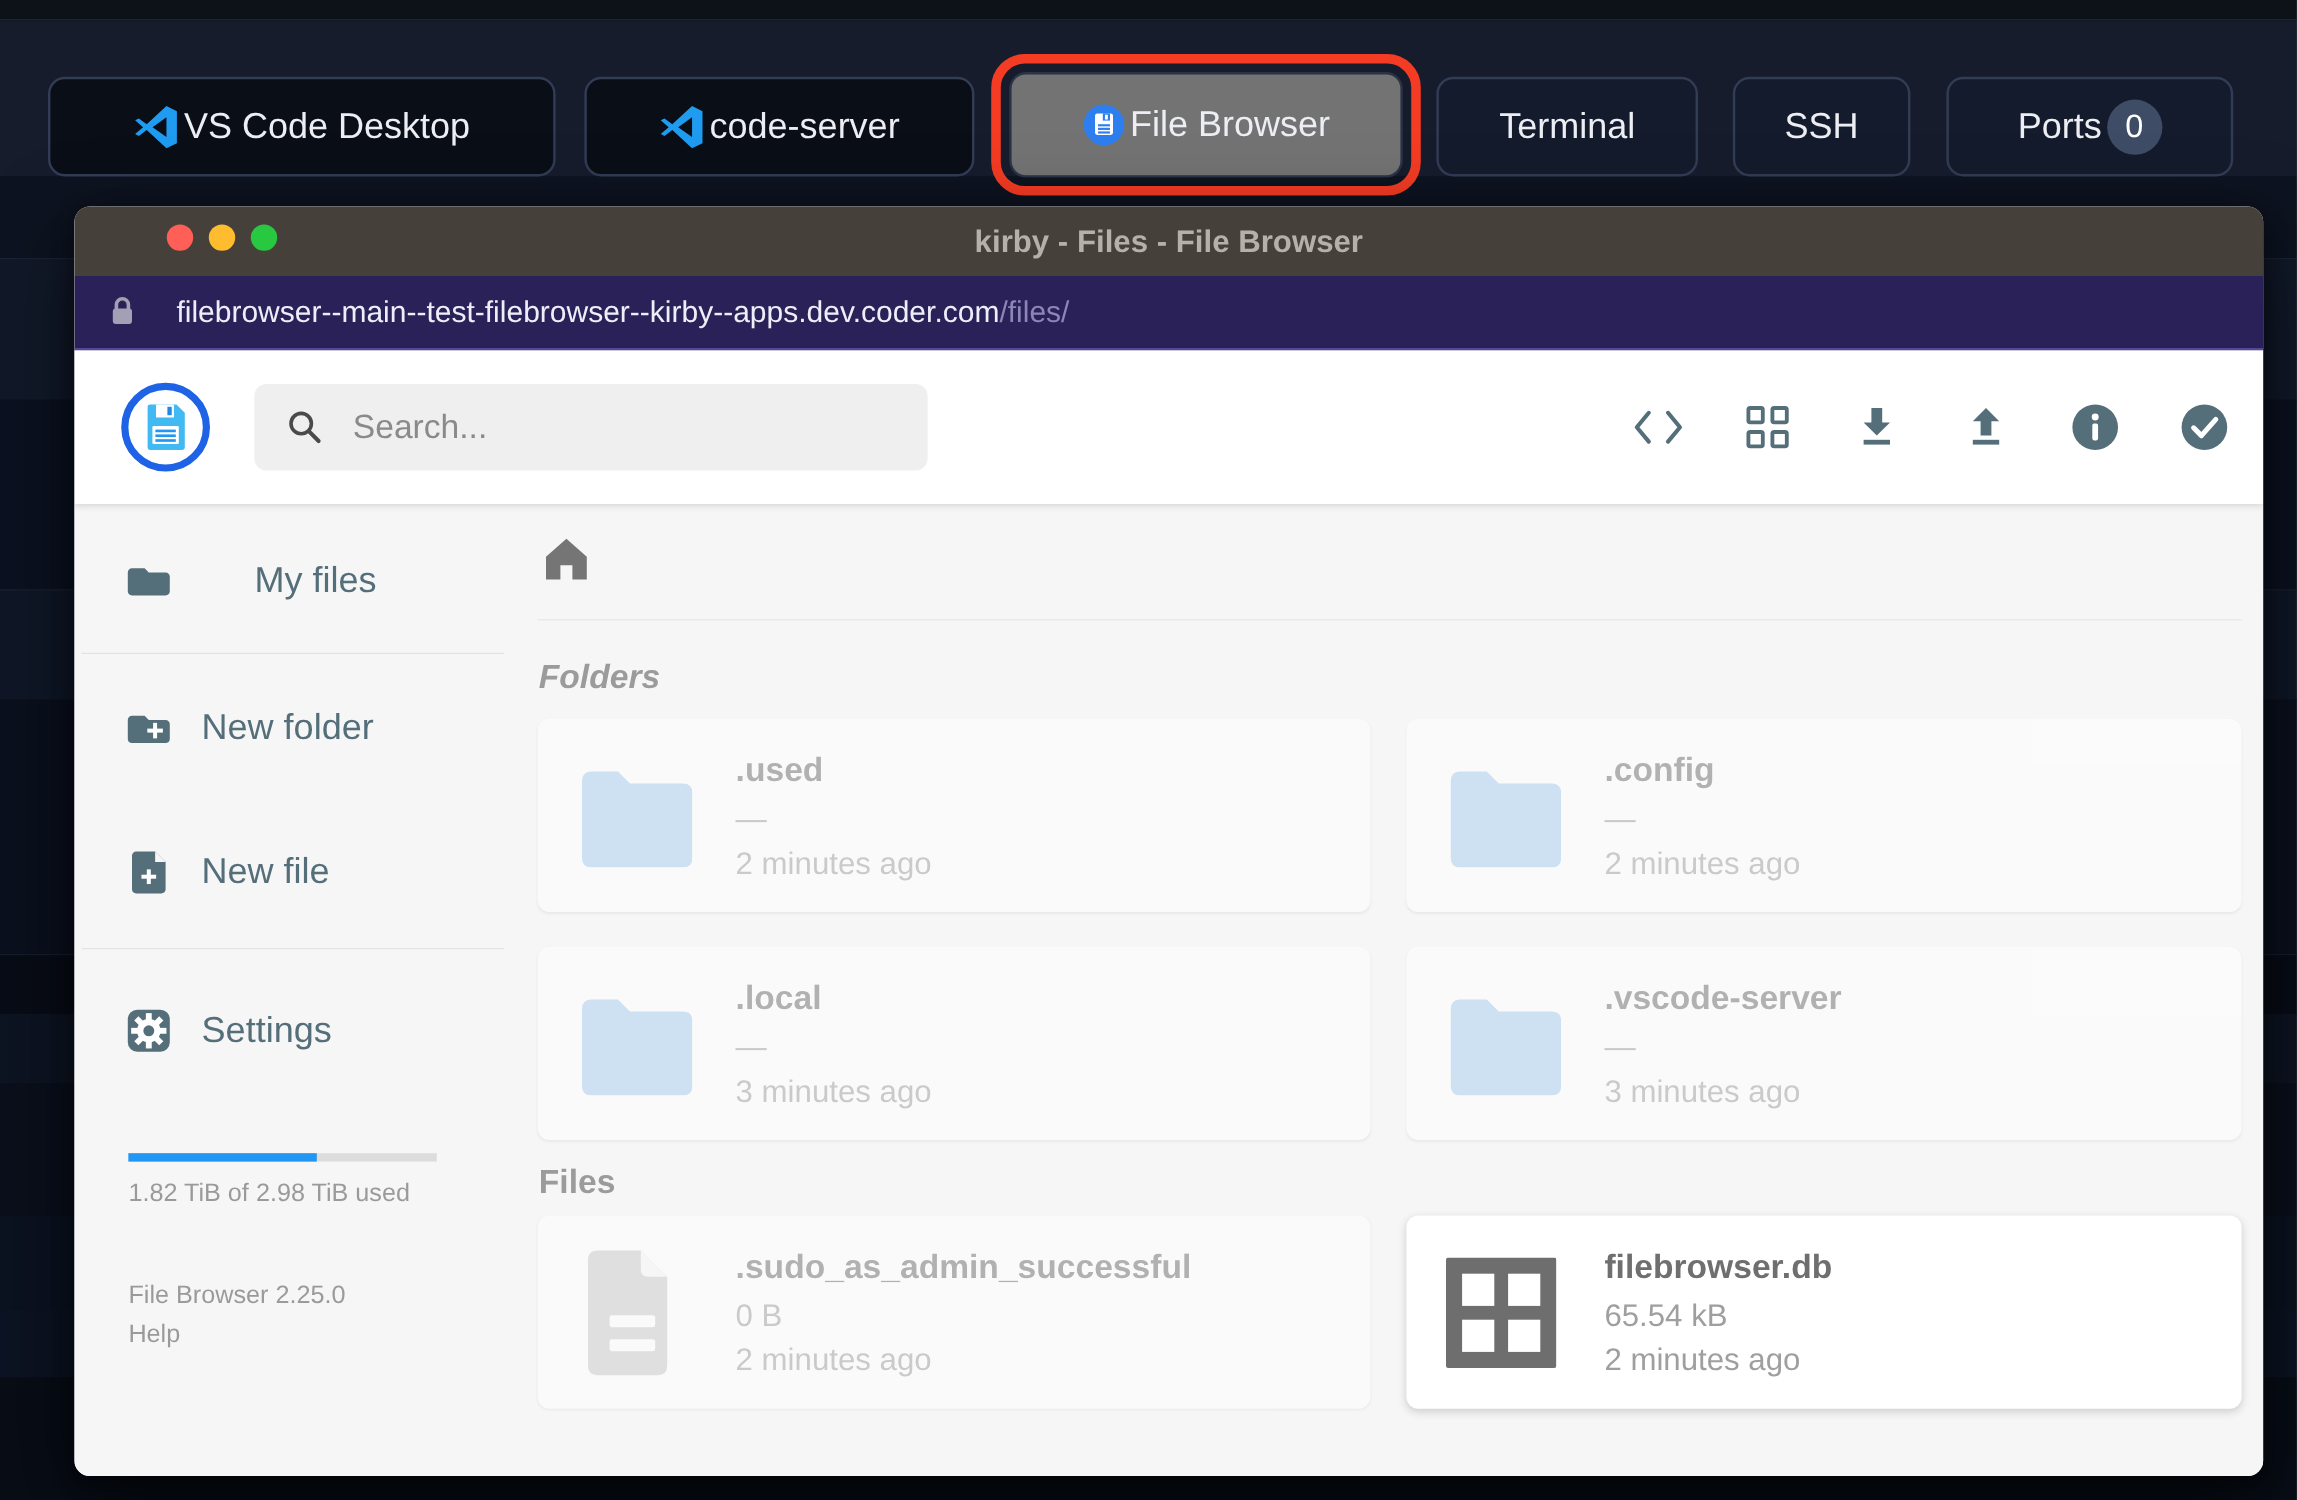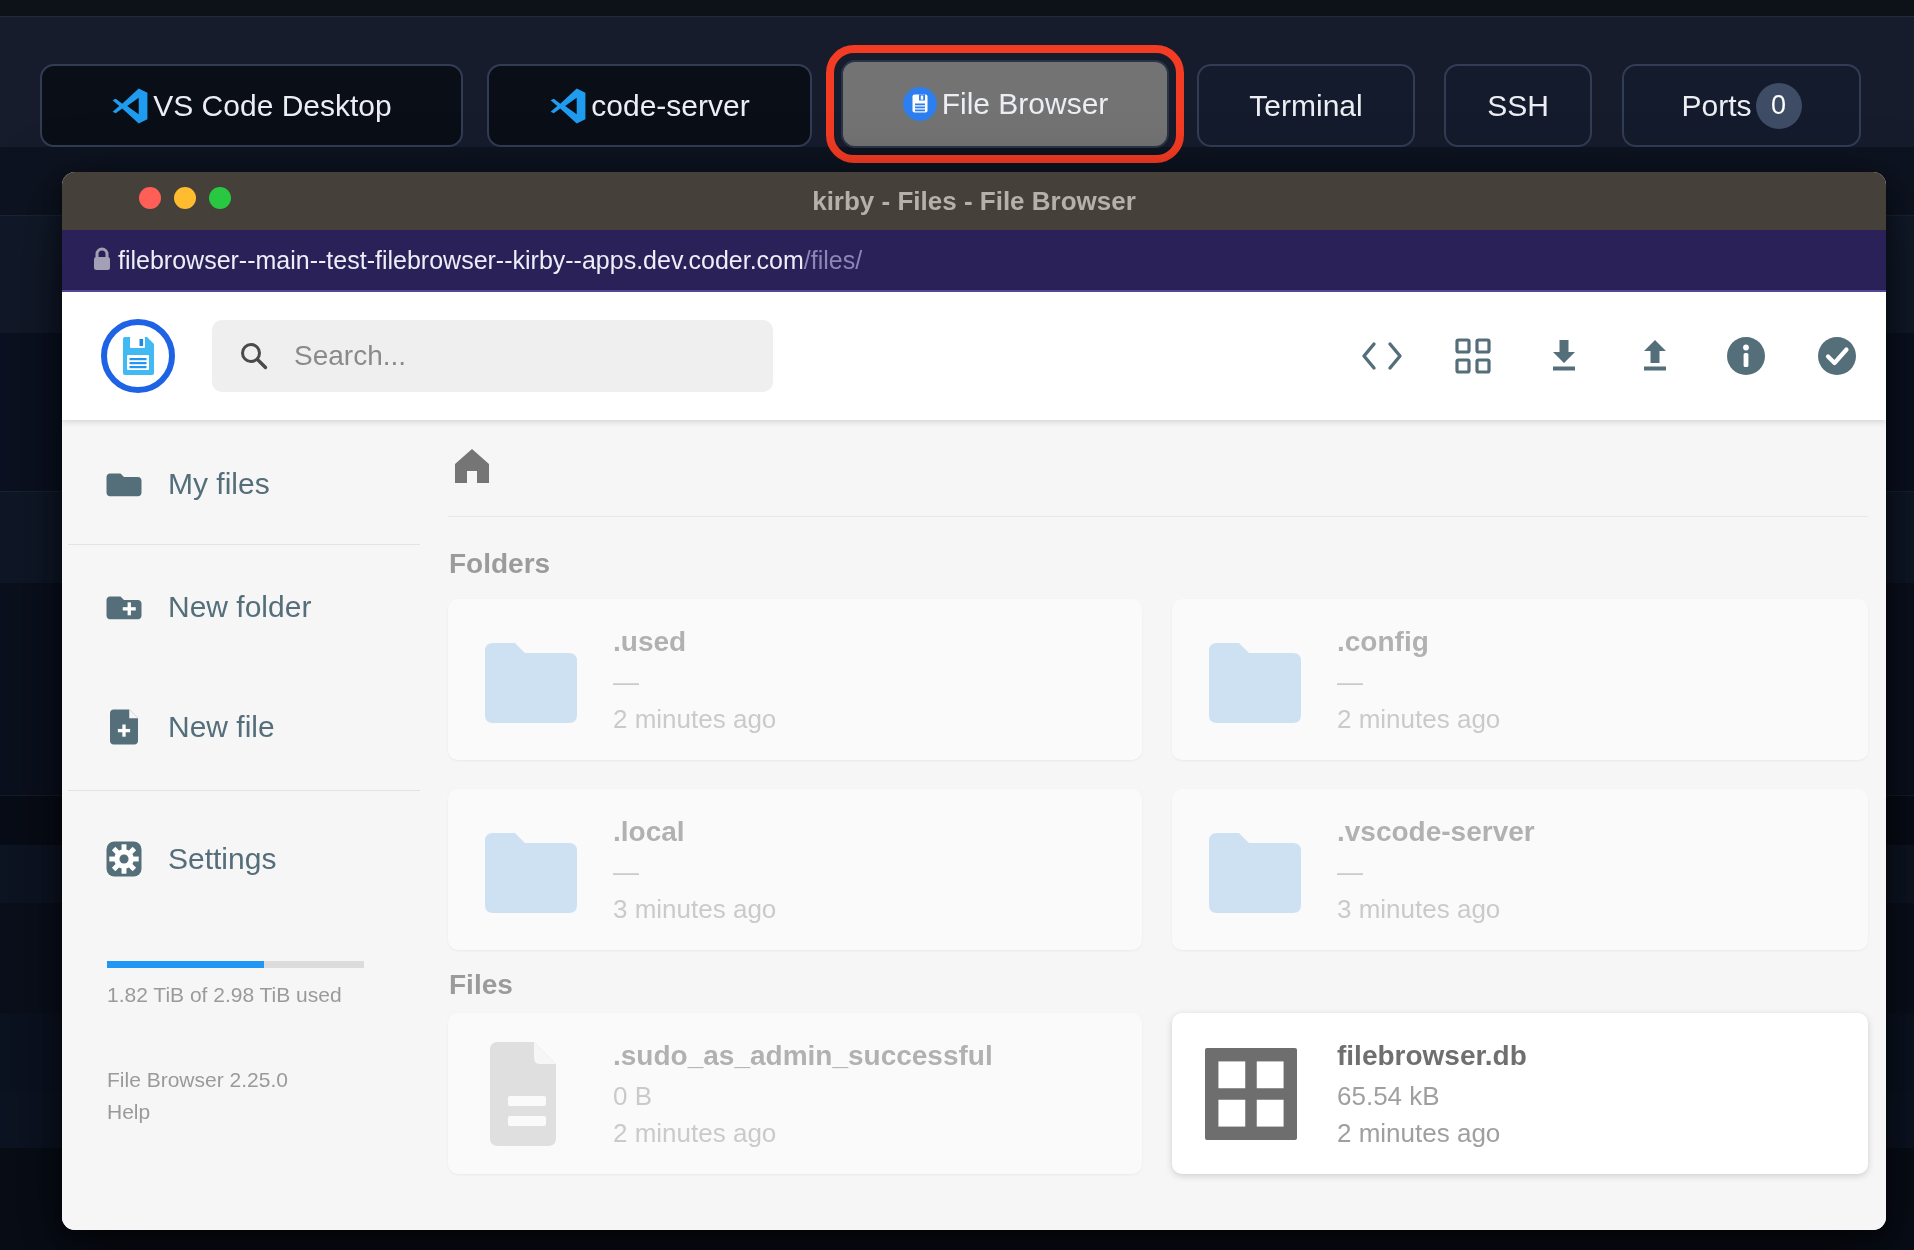--- a/index.html
+++ b/index.html
@@ -43,21 +43,21 @@
   .win-title{
     position:absolute;left:0;top:0;width:100%;height:58px;display:flex;align-items:center;justify-content:center;
     color:#b6b0aa;font-size:26px;font-weight:bold;
   }
   .urlbar{
     position:absolute;left:0;top:58px;width:100%;height:62px;background:#2a2158;
     border-bottom:2px solid #544a9b;box-sizing:border-box;
     display:flex;align-items:center;
   }
   .lock{margin-left:28px;flex:0 0 auto;display:flex;}
-  .url-text{margin-left:4px;font-size:25px;color:#edeef8;white-space:nowrap;}
+  .url-text{margin-left:33px;font-size:25px;color:#edeef8;white-space:nowrap;}
   .url-text .path{color:#8c86b6;}
   
   .appheader{
     position:absolute;left:0;top:120px;width:100%;height:128px;background:#ffffff;
     box-shadow:0 2px 6px rgba(0,0,0,.14);z-index:3;
   }
   .logo{
     position:absolute;left:39px;top:27px;width:74px;height:74px;border-radius:50%;
     box-sizing:border-box;border:6px solid #1e62e6;background:#fff;
     display:flex;align-items:center;justify-content:center;
@@ -89,21 +89,21 @@
   .progress{position:absolute;left:45px;top:541px;width:257px;height:7px;background:#dcdcdc;}
   .progress .fill{height:7px;background:#2196f3;}
   .storage-text{position:absolute;left:45px;top:563px;font-size:21px;color:#9a9a9a;}
   .version-text{position:absolute;left:45px;top:648px;font-size:21px;color:#9a9a9a;}
   .help-text{position:absolute;left:45px;top:680px;font-size:21px;color:#9a9a9a;cursor:default;}
   
   .content{position:absolute;left:365px;top:0;width:1459px;height:810px;}
   .home{position:absolute;left:24px;top:25px;width:42px;height:42px;cursor:default;}
   .crumb-div{position:absolute;left:21px;top:96px;width:1420px;height:1px;background:#e7e7e7;}
   .sec-label{position:absolute;left:22px;font-size:28px;font-weight:bold;color:#9b9b9b;}
-  .lbl-folders{top:128px;}
+  .lbl-folders{top:128px;font-style:italic;}
   .lbl-files{top:549px;}
   .grid{position:absolute;left:21px;display:grid;grid-template-columns:694px 696px;column-gap:30px;row-gap:29px;}
   .grid.folders{top:179px;}
   .grid.files{top:593px;}
   .card{
     position:relative;height:161px;background:#fff;border-radius:10px;
     box-shadow:0 1px 3px rgba(0,0,0,.07),0 1px 2px rgba(0,0,0,.05);
     display:flex;align-items:center;cursor:default;
   }
   .card.strong{box-shadow:0 2px 7px rgba(0,0,0,.16);}
@@ -260,21 +260,21 @@
           <circle cx="21" cy="21" r="19" fill="#546e7a"></circle>
           <polyline points="12,21.5 18.5,28 30.5,14.5" fill="none" stroke="#fff" stroke-width="4.2" stroke-linecap="round" stroke-linejoin="round"></polyline>
         </svg>
       </span>
     </div>
   </div>
 
   <div class="main">
 
     <div class="sidebar">
-      <div class="side-item" style="top:25px;">
+      <div class="side-item" style="top:25px;gap:44px;">
         <span class="sicon">
           <svg width="42" height="42" viewBox="0 0 24 24">
               <path fill="#546e7a" d="M10 6H4C2.9 6 2 6.9 2 8v9c0 1.1.9 2 2 2h16c1.1 0 2-.9 2-2v-7c0-1.1-.9-2-2-2h-8l-2-2z"></path>
             </svg>
         </span>
         <span class="slabel">My files</span>
       </div>
       <div class="side-div" style="top:124px;"></div>
       <div class="side-item" style="top:148px;">
         <span class="sicon">

